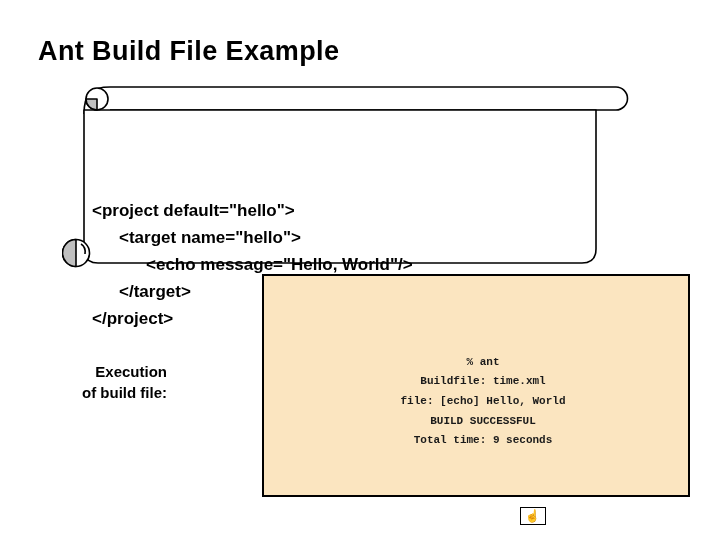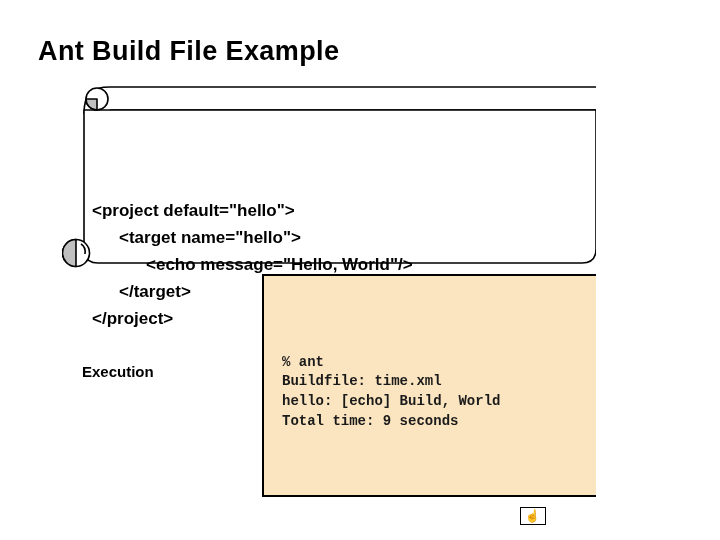--- a/index.html
+++ b/index.html
@@ -2,21 +2,21 @@
 <html style="--background: #ffffff; --title-color: #000000; --code-color: #000000; --label-color: #000000; --outline: #000000; --curl-gray: #c0c0c0; --terminal-bg: #fbe5c0; --terminal-text: #1a1a1a;"><head>
 <meta charset="utf-8">
 <style>
   html, body {
     margin: 0;
     padding: 0;
     background: #ffffff;
   }
   .slide {
     position: relative;
-    width: 596px;
+    width: 720px;
     height: 540px;
     background: var(--background, #ffffff);
     overflow: hidden;
     font-family: "Liberation Sans", sans-serif;
   }
   .title {
     position: absolute;
     left: 38px;
     top: 36px;
     margin: 0;
@@ -67,24 +67,25 @@
     top: 274px;
     width: 424px;
     height: 219px;
     background: var(--terminal-bg, #fbe5c0);
     border: 2.5px solid var(--outline, #000000);
   }
   .terminal-lines {
     padding: 18px 4px 0 18px;
     font-family: "Liberation Mono", "DejaVu Sans Mono", monospace;
     font-weight: 700;
-    font-size: 14px;
+    font-size: 11px;
     line-height: 19.6px;
     color: var(--terminal-text, #1a1a1a);
     white-space: pre;
+    text-align: center;
   }
   .action-button {
     position: absolute;
     left: 520px;
     top: 507px;
     width: 24px;
     height: 16px;
     background: #ffffff;
     border: 1.5px solid var(--outline, #000000);
     display: flex;
@@ -118,25 +119,26 @@
     <path class="fill-gray" stroke-width="1" d="M 14 154.5 A 13.5 13.5 0 0 0 14 181.5 Z"></path>
     <path class="no-fill" stroke-width="1" d="M 19 159 Q 24 162 23 169"></path>
   </svg>
 
   <div class="code-block">
     
   <div class="code-line">&lt;project default="hello"&gt;</div><div class="code-line" style="padding-left: 27px;">&lt;target name="hello"&gt;</div><div class="code-line" style="padding-left: 54px;">&lt;echo message="Hello, World"/&gt;</div><div class="code-line" style="padding-left: 27px;">&lt;/target&gt;</div><div class="code-line">&lt;/project&gt;</div></div>
 
   <div class="exec-label">
     <div>Execution</div>
+    <div>of build file:</div>
   </div>
 
   <div class="terminal">
     <div class="terminal-lines">
       
-    <div class="terminal-line">% ant</div><div class="terminal-line">Buildfile: time.xml</div><div class="terminal-line">hello: [echo] Build, World</div><div class="terminal-line">Total time: 9 seconds</div></div>
+    <div class="terminal-line">% ant</div><div class="terminal-line">Buildfile: time.xml</div><div class="terminal-line">file: [echo] Hello, World</div><div class="terminal-line">BUILD SUCCESSFUL</div><div class="terminal-line">Total time: 9 seconds</div></div>
   </div>
 
   <div class="action-button">
     <span>☝</span>
   </div>
 
 </div>
 
 </body></html>

